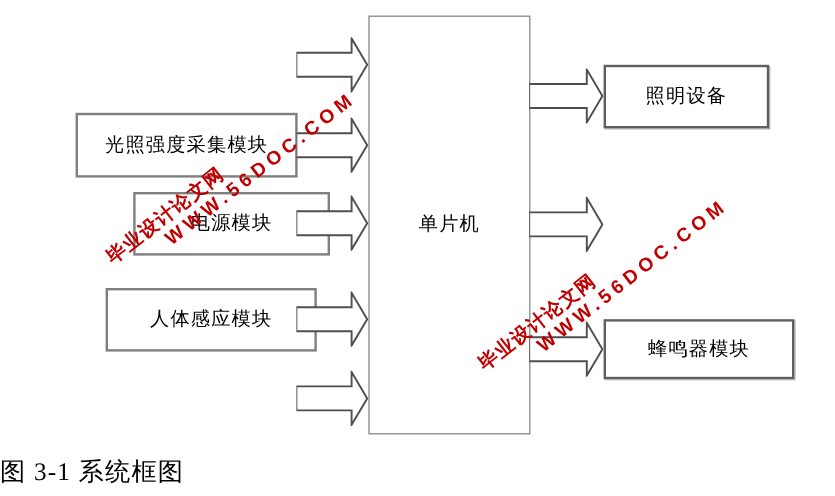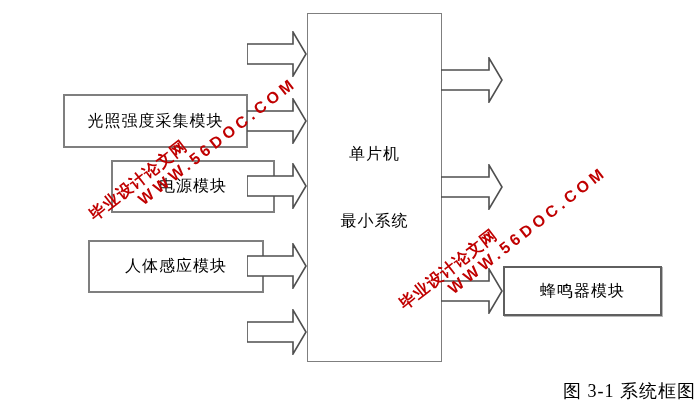--- a/index.html
+++ b/index.html
@@ -40,22 +40,22 @@
     z-index:10;
     white-space:nowrap;
     line-height:1.12;
     font-family:"Liberation Sans","DejaVu Sans",sans-serif;
   }
   .wm-line1{font-size:16px;letter-spacing:1px;}
   .wm-line2{font-size:16px;letter-spacing:4px;margin-left:48px;}
   .caption{
     position:absolute;
     left:0;right:0;top:379px;
-    text-align:right;
-    font-size:18px;
+    text-align:left;
+    font-size:21px;
     letter-spacing:1px;
   }
   
   #bl1{left:110px;top:27px;width:138px;height:54px;}
   #bl2{left:63px;top:94px;width:185px;height:54px;}
   #bl3{left:111px;top:160px;width:164px;height:53px;}
   #bl4{left:88px;top:240px;width:176px;height:53px;}
   #bl5{left:88px;top:306px;width:160px;height:53px;}
   #bc {left:307px;top:13px;width:135px;height:349px;}
   #br1{left:503px;top:54px;width:138px;height:53px;}
@@ -83,23 +83,25 @@
   </div>
   <div id="bl3" class="box box-left">
     <span>电源模块</span>
   </div>
   <div id="bl4" class="box box-left">
     <span>人体感应模块</span>
   </div>
 
   <div id="bc" class="box box-center">
     <span>单片机</span>
-    <span>最小系统</span>
   </div>
 
+  <div id="br1" class="box box-right">
+    <span>照明设备</span>
+  </div>
   <div id="br3" class="box box-right">
     <span>蜂鸣器模块</span>
   </div>
 
   <div id="al1" class="arrow">
     <svg width="60" height="46" viewBox="0 0 60 46">
         <polygon points="0,13 46,13 46,1 59,23 46,45 46,33 0,33" fill="#ffffff" stroke="#4f4f4f" stroke-width="1.6"></polygon>
       </svg>
   </div>
   <div id="al2" class="arrow">

